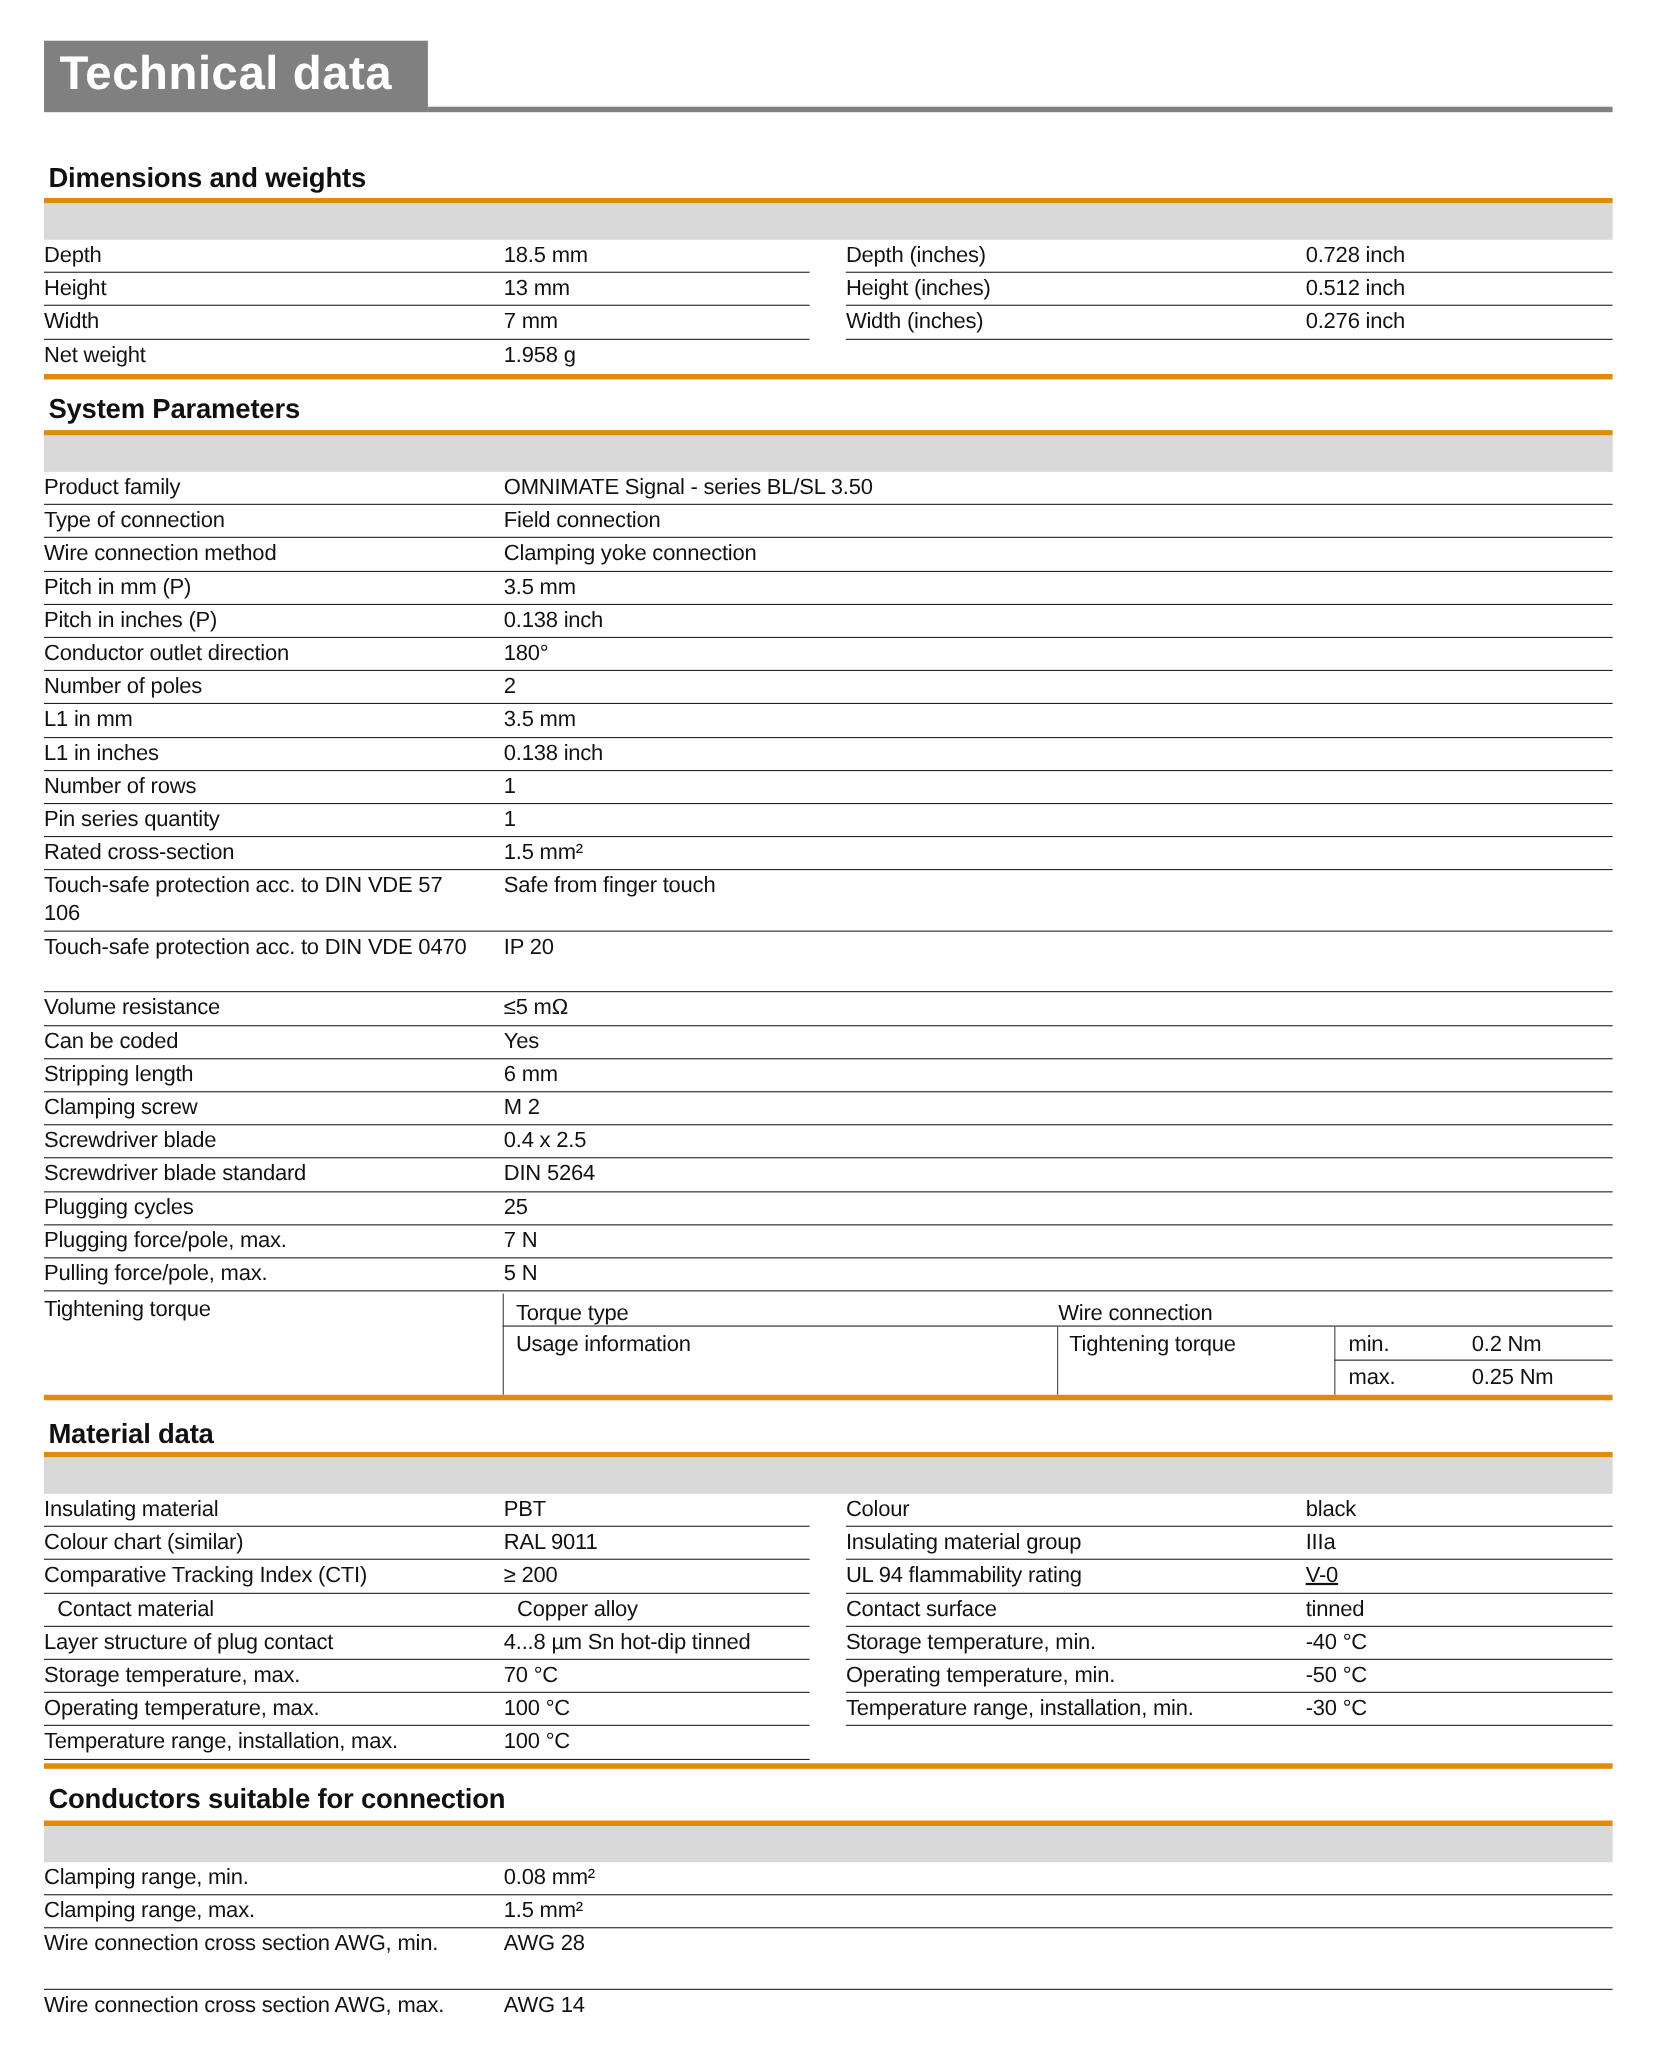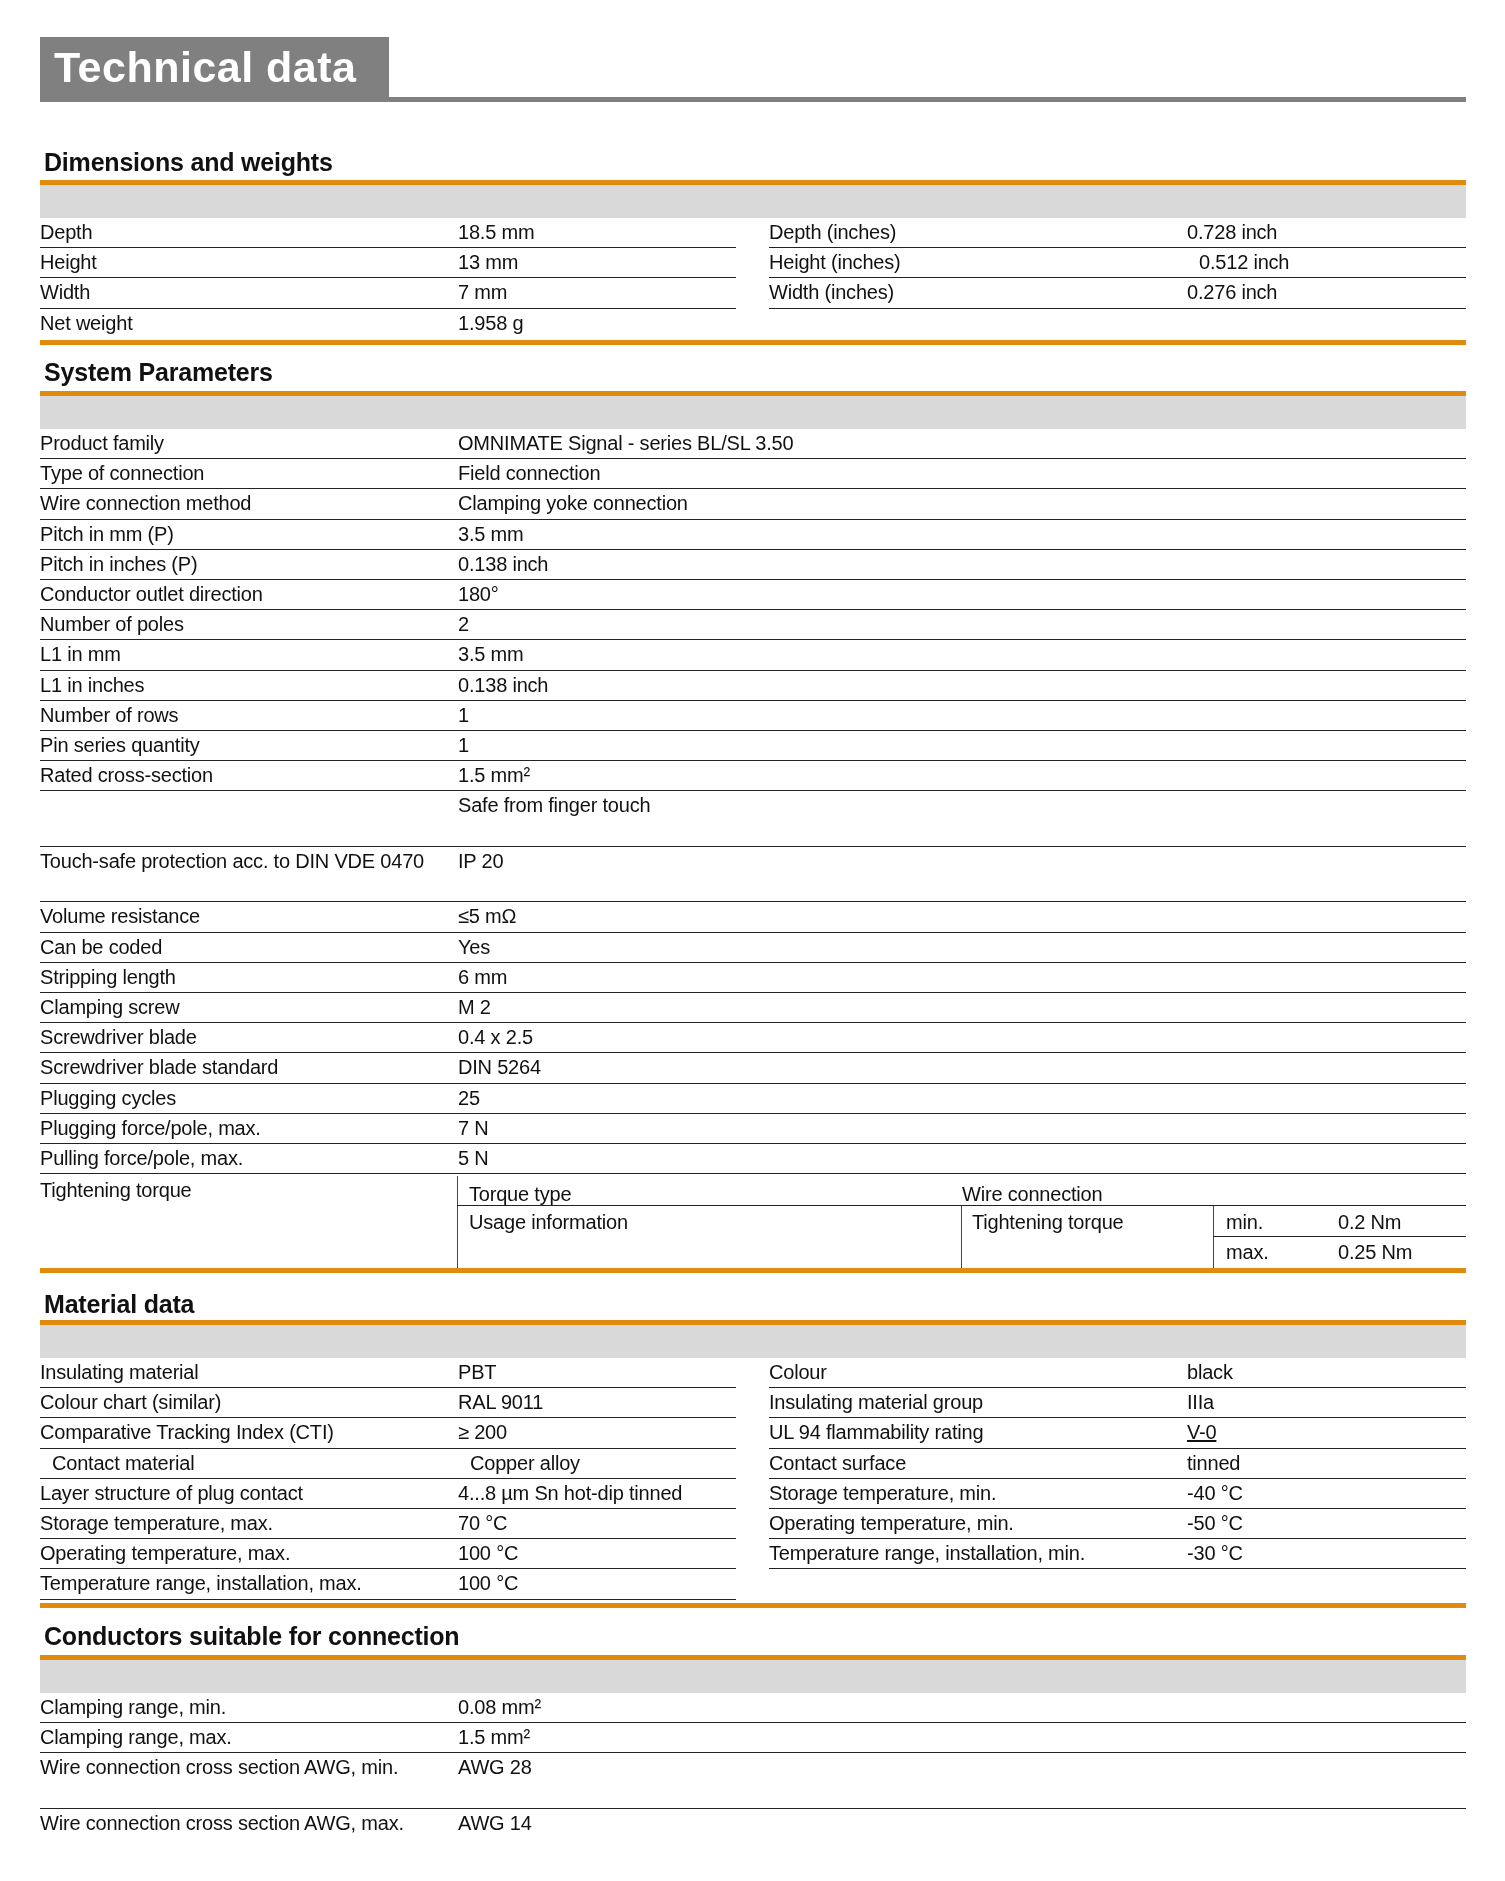--- a/index.html
+++ b/index.html
@@ -50,21 +50,21 @@
       <span class="lbl">Net weight</span>
       <span class="val" style="left: 418px;">1.958 g</span>
     </div>
     <div class="row" style="left: 769px; top: 218px; width: 697px; height: 30.2px;">
       <span class="lbl">Depth (inches)</span>
       <span class="val" style="left: 418px;">0.728 inch</span>
     </div>
     <div class="rule" style="left: 769px; top: 247.2px; width: 697px;"></div>
     <div class="row" style="left: 769px; top: 248.2px; width: 697px; height: 30.2px;">
       <span class="lbl">Height (inches)</span>
-      <span class="val" style="left: 430px;">0.512 inch</span>
+      <span class="val" style="left: 418px;">0.512 inch</span>
     </div>
     <div class="rule" style="left: 769px; top: 277.4px; width: 697px;"></div>
     <div class="row" style="left: 769px; top: 278.4px; width: 697px; height: 30.2px;">
       <span class="lbl">Width (inches)</span>
       <span class="val" style="left: 418px;">0.276 inch</span>
     </div>
     <div class="rule" style="left: 769px; top: 307.6px; width: 697px;"></div>
   </div>
 <div class="abs orange" style="top:340px;"></div>
 
@@ -126,20 +126,21 @@
       <span class="lbl">Pin series quantity</span>
       <span class="val" style="left: 418px;">1</span>
     </div>
     <div class="rule" style="left: 40px; top: 760.2px; width: 1426px;"></div>
     <div class="row" style="left: 40px; top: 761.2px; width: 1426px; height: 30.2px;">
       <span class="lbl">Rated cross-section</span>
       <span class="val" style="left: 418px;">1.5 mm²</span>
     </div>
     <div class="rule" style="left: 40px; top: 790.4px; width: 1426px;"></div>
     <div class="row" style="left: 40px; top: 791.4px; width: 1426px; height: 55.5px;">
+      <span class="lbl wrap-lbl">Touch-safe protection acc. to DIN VDE 57 106</span>
       <span class="val" style="left: 418px;">Safe from finger touch</span>
     </div>
     <div class="rule" style="left: 40px; top: 845.9px; width: 1426px;"></div>
     <div class="row" style="left: 40px; top: 846.9px; width: 1426px; height: 55.5px;">
       <span class="lbl wrap-lbl">Touch-safe protection acc. to DIN VDE 0470</span>
       <span class="val" style="left: 418px;">IP 20</span>
     </div>
     <div class="rule" style="left: 40px; top: 901.4px; width: 1426px;"></div>
     <div class="row" style="left: 40px; top: 902.4px; width: 1426px; height: 30.2px;">
       <span class="lbl">Volume resistance</span>

